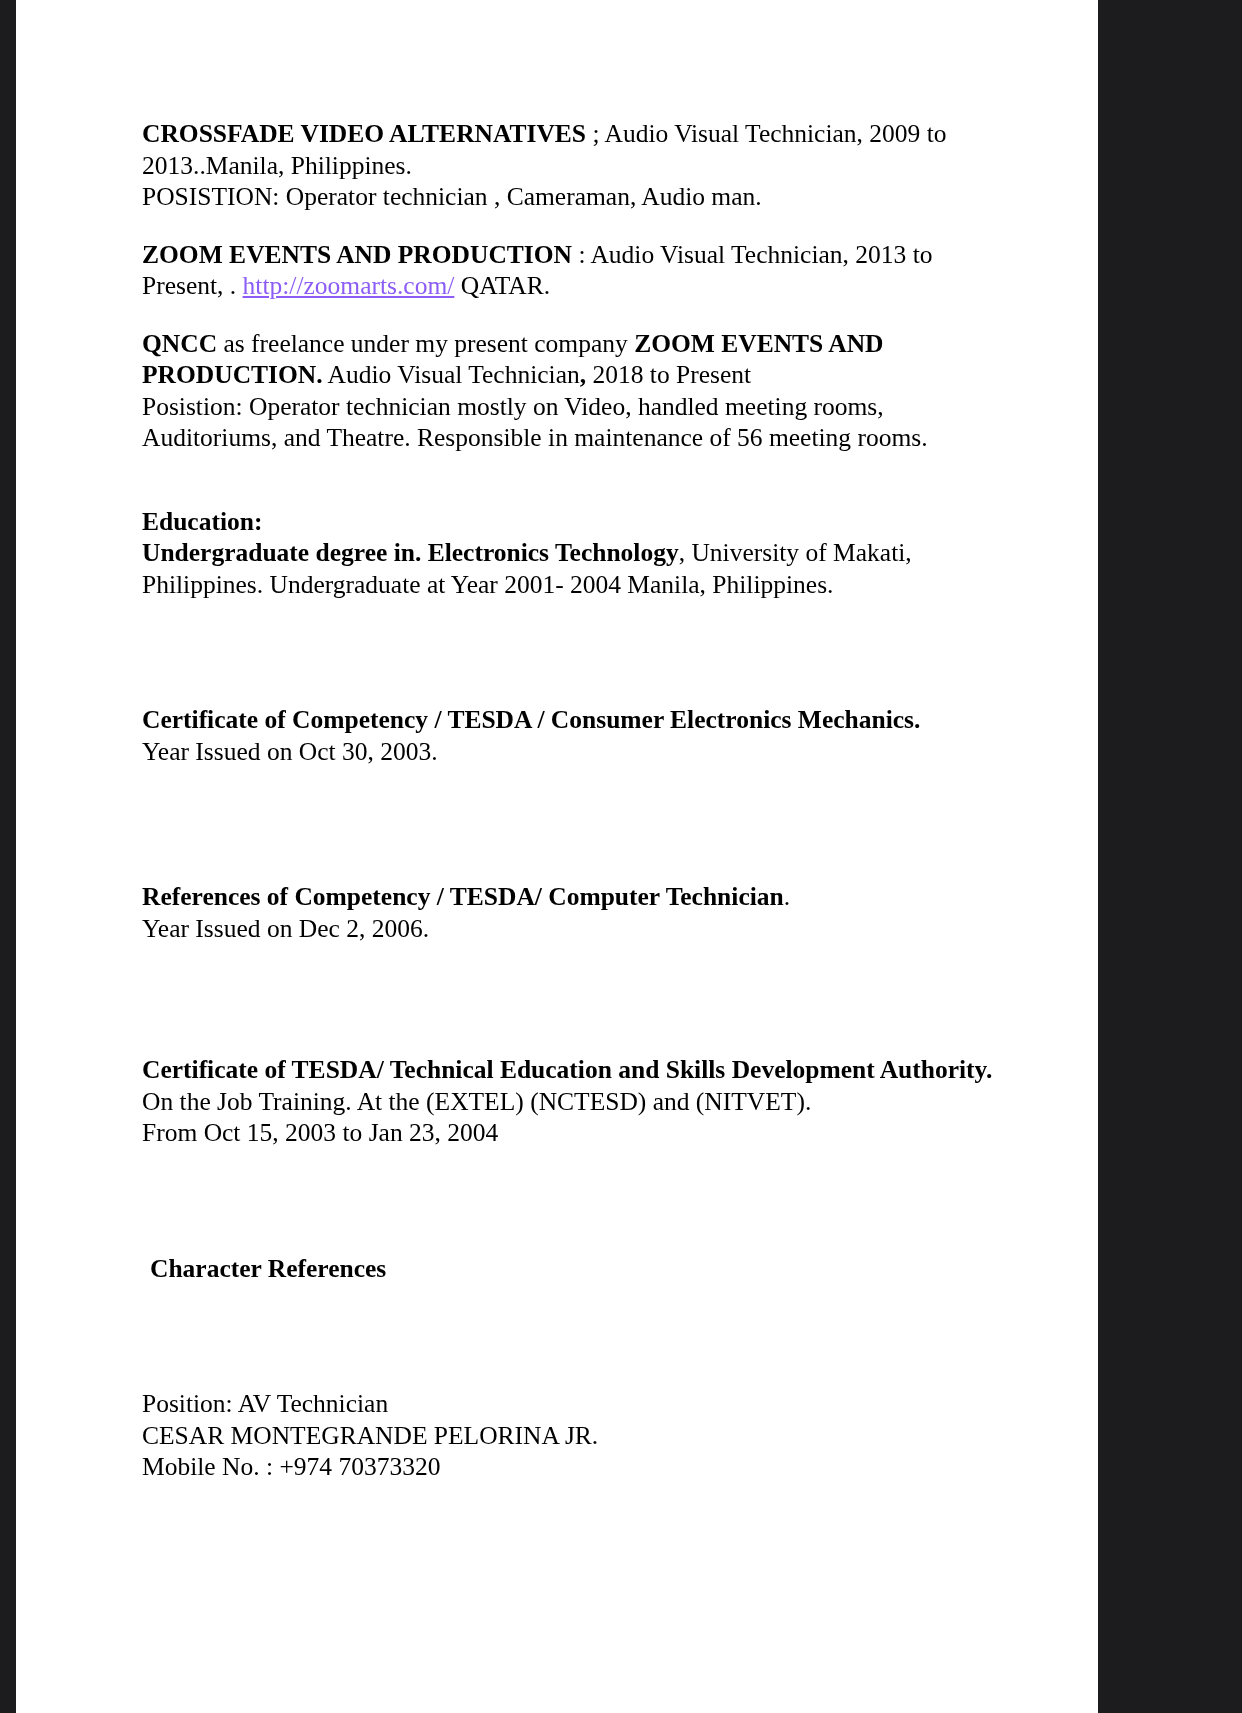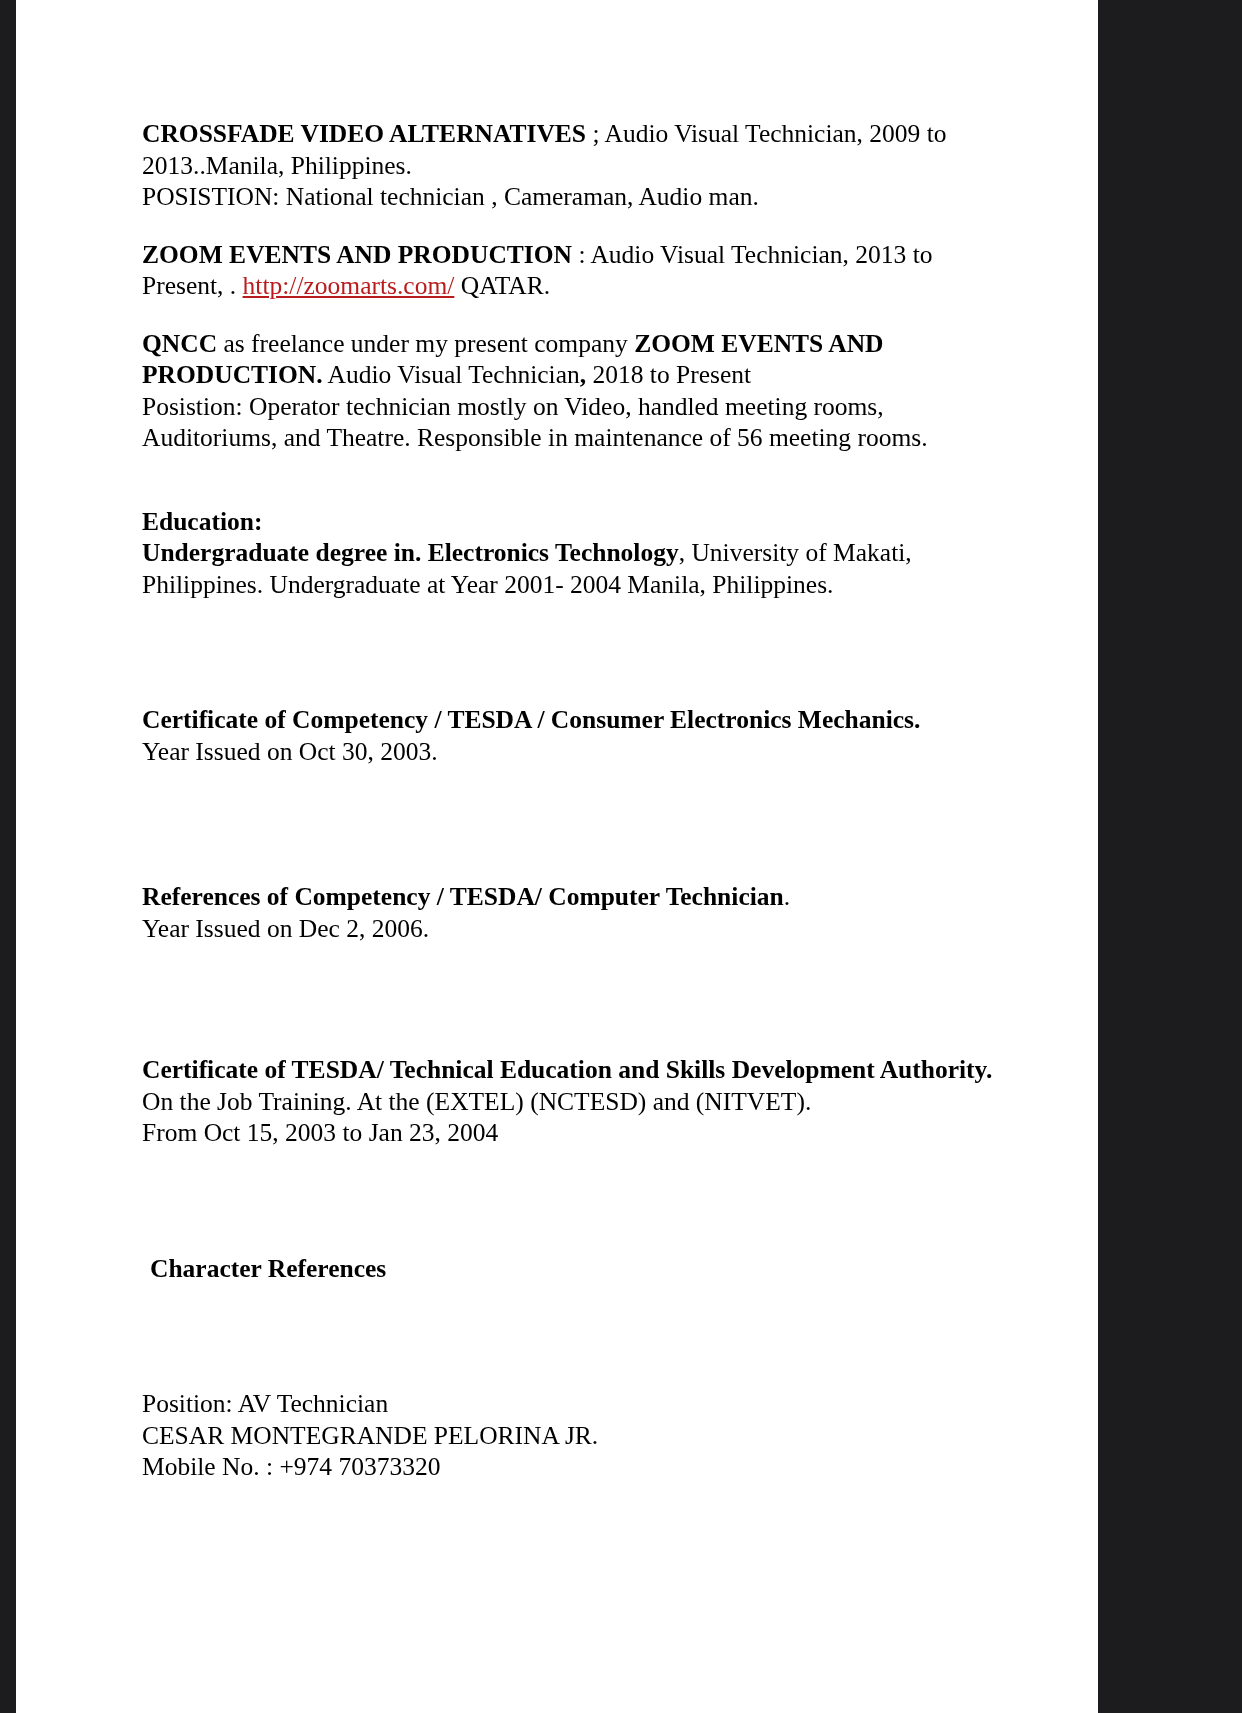--- a/index.html
+++ b/index.html
@@ -49,35 +49,35 @@
   }
   .block {
     margin: 0 0 26px 0;
   }
   .b { font-weight: bold; }
   .gap-sm { height: 26px; }
   .gap-md { height: 78px; }
   .gap-lg { height: 88px; }
   .gap-xl { height: 84px; }
   a.link {
-    color: #b91c1c;
+    color: #8b5cf6;
     text-decoration: underline;
   }
   .indent-sm { padding-left: 8px; }
 </style>
 </head>
 <body>
 
 <div class="page-frame">
   <div class="page">
     <div class="doc-body">
 
       <div class="block">
         <p><span class="b">CROSSFADE VIDEO ALTERNATIVES</span><span> ; </span><span>Audio Visual Technician, 2009 to 2013..Manila, Philippines.</span></p>
-        <p>POSISTION: National technician , Cameraman, Audio man.</p>
+        <p>POSISTION: Operator technician , Cameraman, Audio man.</p>
       </div>
 
       <div class="block">
         <p><span class="b">ZOOM EVENTS AND PRODUCTION</span><span> : </span><span>Audio Visual Technician, 2013 to Present,   . </span><a class="link" href="#">http://zoomarts.com/</a><span> QATAR.</span></p>
       </div>
 
       <div class="block">
         <p><span class="b">QNCC</span><span>  as freelance under my present company </span><span class="b">ZOOM EVENTS AND PRODUCTION.</span><span> Audio Visual Technician</span><span class="b">,</span><span> 2018 to Present</span></p>
         <p>Posistion: Operator technician mostly on Video, handled meeting rooms, Auditoriums, and Theatre. Responsible in maintenance of 56 meeting rooms.</p>
       </div>

